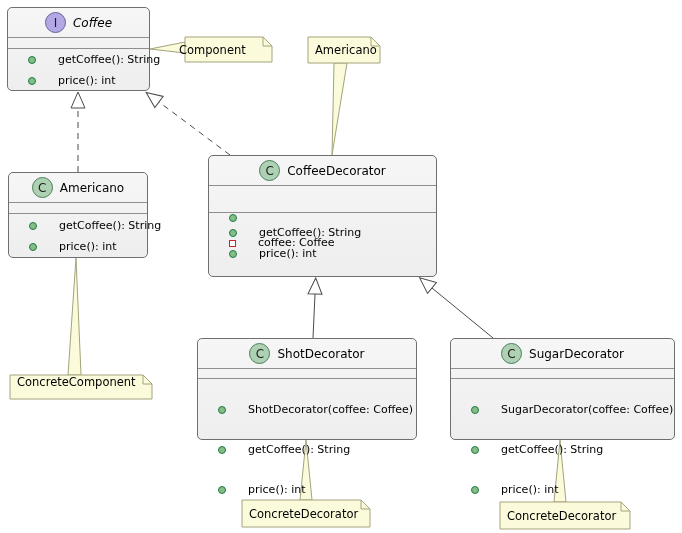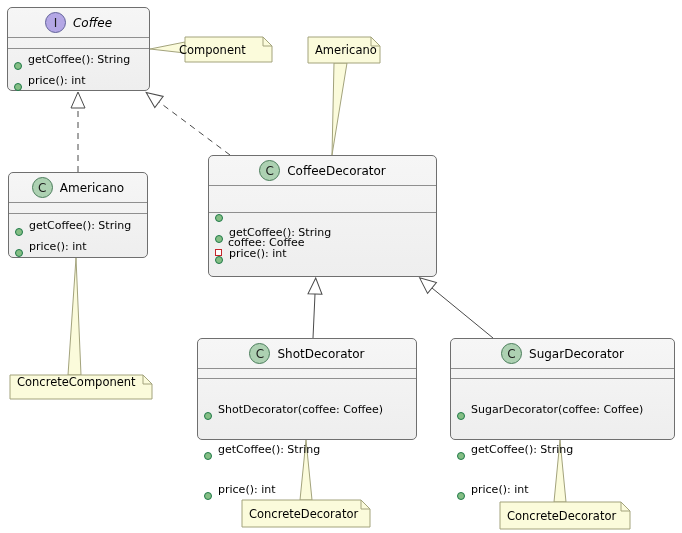--- a/index.html
+++ b/index.html
@@ -35,22 +35,22 @@
     width:21px;height:21px;border-radius:50%;flex:0 0 auto;
     display:flex;align-items:center;justify-content:center;
     font-size:12px;color:#1c1c1c;box-sizing:border-box;
   }
   .circ.interface{background:#B4A7E5;border:1px solid #62629a;}
   .circ.class{background:#ADD1B2;border:1px solid #4b7d5b;}
   .c-title{font-size:12px;color:#000;white-space:nowrap;}
   .c-title.italic{font-style:italic;}
   .sec{border-top:1px solid #8f8f8f;box-sizing:border-box;}
   .member{
-    display:flex;align-items:flex-end;gap:6px;
-    padding-left:6px;padding-right:4px;
+    display:flex;align-items:center;gap:22px;
+    padding-left:20px;padding-right:4px;
     font-size:11px;color:#000;white-space:nowrap;line-height:21px;
   }
   .member.tight{line-height:20px;margin-top:20px;}
   .vis-dot{
     width:8px;height:8px;border-radius:50%;flex:0 0 auto;
     background:#84BE84;border:1px solid #1f7a49;box-sizing:border-box;
   }
   .vis-square{
     width:7px;height:7px;flex:0 0 auto;
     background:#ffffff;border:1.5px solid #C4262C;box-sizing:border-box;

